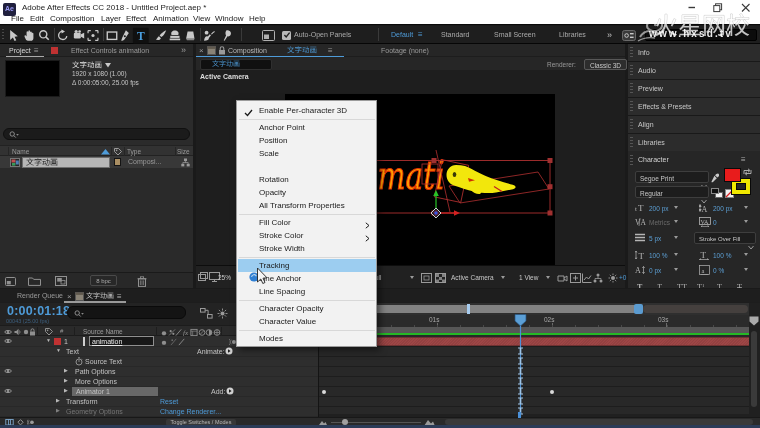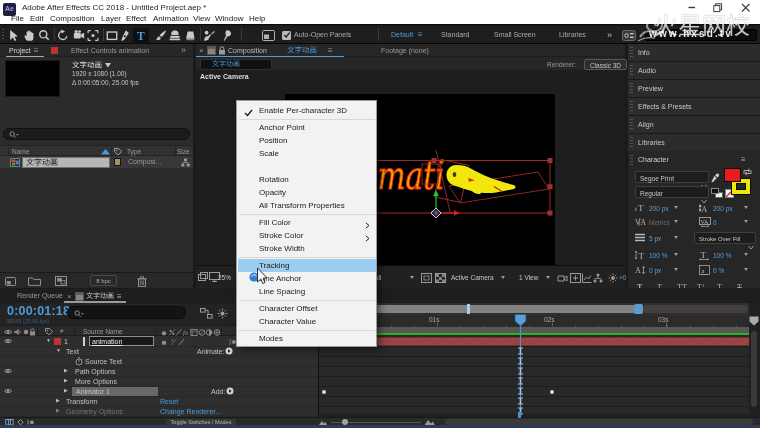--- a/index.html
+++ b/index.html
@@ -844,21 +844,21 @@
 <div class="cm-item" style="top:115px"><span style="position:relative"><svg style="position:absolute;left:106px;top:3.5px" width="5" height="7" viewBox="0 0 5 7">
             <path d="M0.8,0.8 L4,3.5 L0.8,6.2" fill="none" stroke="#1a1a1a" stroke-width="1"></path>
           </svg></span><span>Fill Color</span></div>
 <div class="cm-item" style="top:128px"><span style="position:relative"><svg style="position:absolute;left:106px;top:3.5px" width="5" height="7" viewBox="0 0 5 7">
             <path d="M0.8,0.8 L4,3.5 L0.8,6.2" fill="none" stroke="#1a1a1a" stroke-width="1"></path>
           </svg></span><span>Stroke Color</span></div>
 <div class="cm-item" style="top:141px"><span style="position:relative"></span><span>Stroke Width</span></div>
 <div class="cm-item hl" style="top:158px"><span style="position:relative"></span><span>Tracking</span></div>
 <div class="cm-item" style="top:171px"><span style="position:relative"></span><span>Line Anchor</span></div>
 <div class="cm-item" style="top:184px"><span style="position:relative"></span><span>Line Spacing</span></div>
-<div class="cm-item" style="top:201px"><span style="position:relative"></span><span>Character Offset</span></div>
+<div class="cm-item" style="top:201px"><span style="position:relative"></span><span>Character Opacity</span></div>
 <div class="cm-item" style="top:214px"><span style="position:relative"></span><span>Character Value</span></div>
 <div class="cm-item" style="top:231px"><span style="position:relative"></span><span>Modes</span></div>
 <div class="cm-sep" style="top:17.5px"></div>
 <div class="cm-sep" style="top:112.5px"></div>
 <div class="cm-sep" style="top:155.5px"></div>
 <div class="cm-sep" style="top:198.5px"></div>
 <div class="cm-sep" style="top:228.5px"></div>
 </div>
 <svg class="abs" style="left:248px;top:266px;width:22px;height:22px;z-index:100;overflow:visible" viewBox="0 0 22 22">
 <circle cx="6" cy="11" r="4.6" fill="#2f7fd3"></circle>

